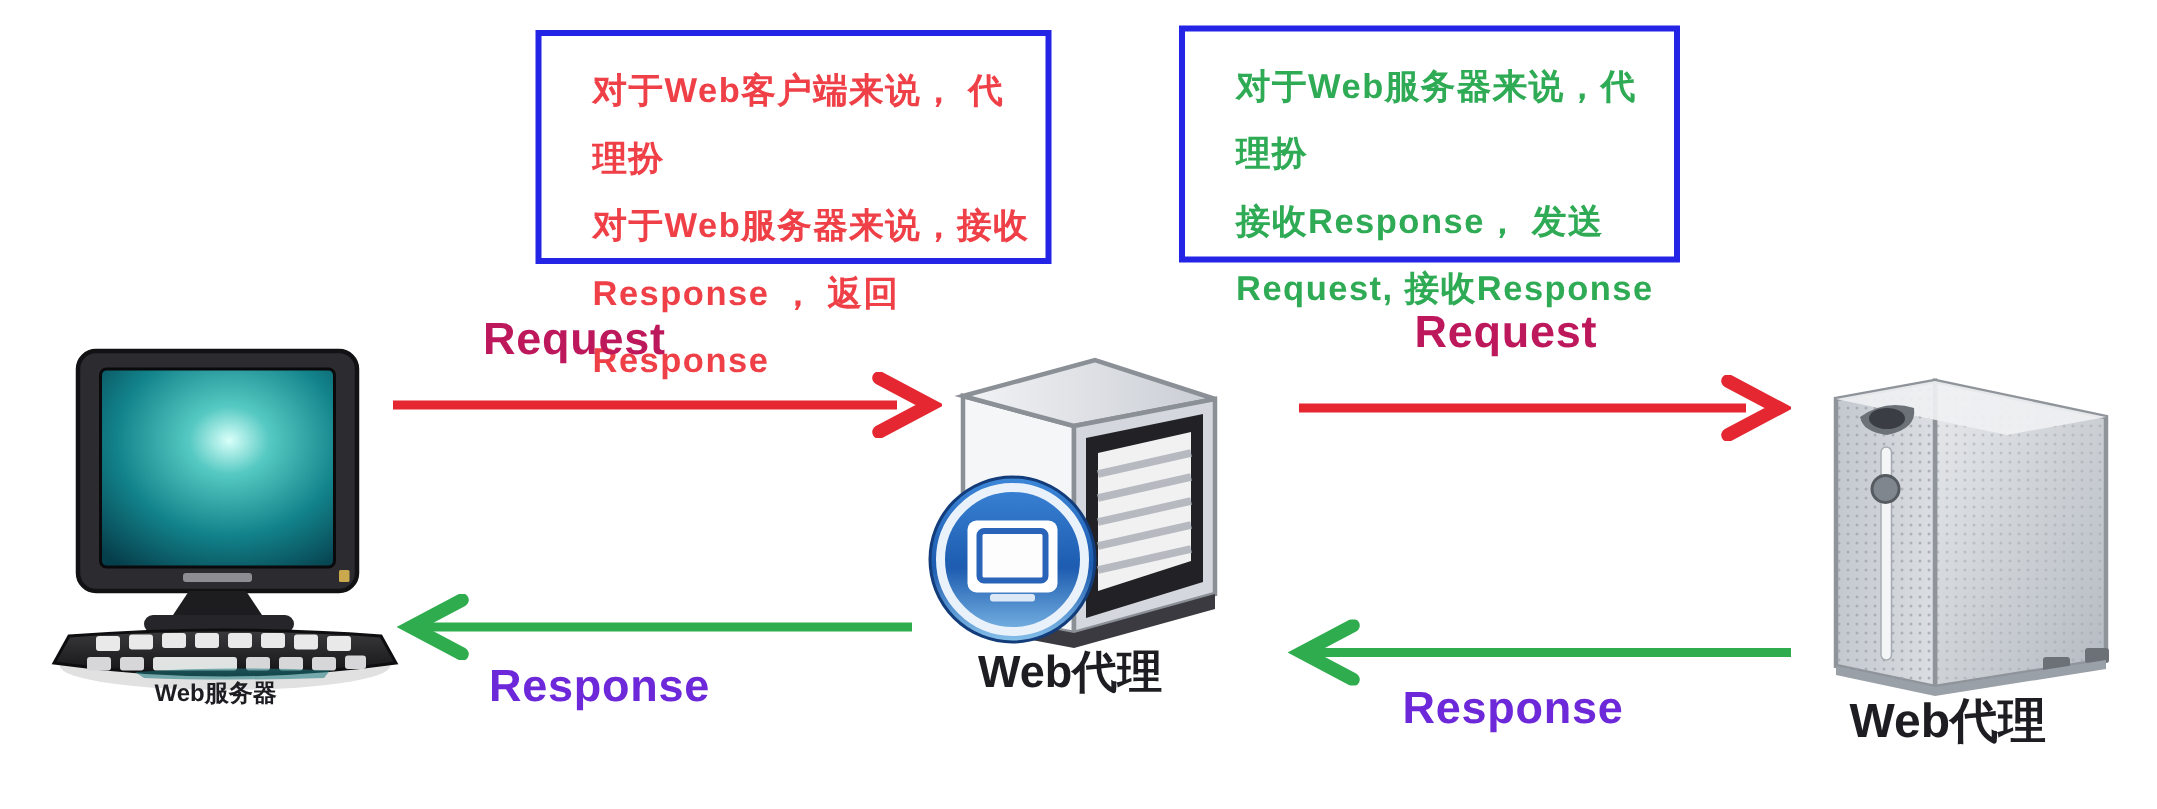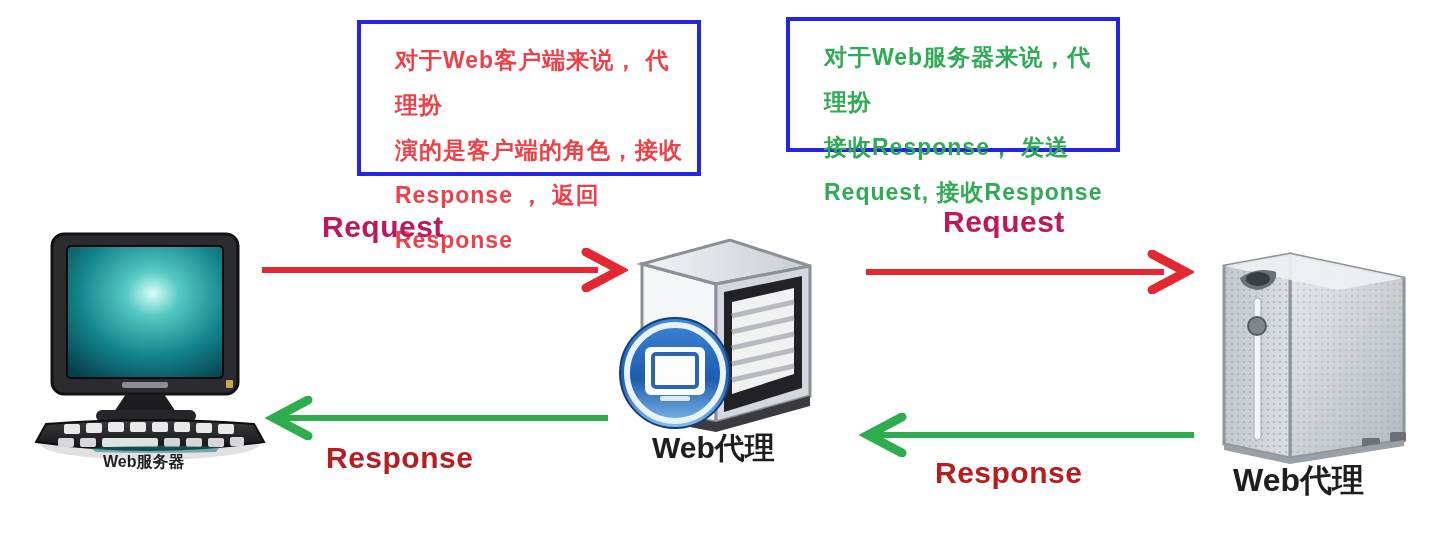--- a/index.html
+++ b/index.html
@@ -17,31 +17,31 @@
     position: absolute;
     border: 4px solid #2424e6;
     background: #ffffff;
     font-weight: bold;
     font-size: 23px;
     line-height: 45px;
     padding: 14px 8px 8px 34px;
     letter-spacing: 1px;
   }
   .note-client { left: 357px; top: 20px;  width: 344px; height: 156px; color: #ef3f47; }
-  .note-server { left: 786px; top: 17px;  width: 334px; height: 135px; color: #2fab55; }
+  .note-server { left: 786px; top: 17px;  width: 334px; height: 158px; color: #2fab55; }
   
   .arrow-label {
     position: absolute;
     font-weight: bold;
     font-size: 30px;
     letter-spacing: 0.5px;
     white-space: nowrap;
   }
   .red-text   { color: #be185d; }
-  .green-text { color: #b91c1c; }
+  .green-text { color: #6d28d9; }
   .lbl-req-left  { left: 322px; top: 210px; }
   .lbl-res-left  { left: 326px; top: 441px; }
   .lbl-req-right { left: 943px; top: 205px; }
   .lbl-res-right { left: 935px; top: 456px; }
   
   .abs { position: absolute; }
   
   .node-label {
     position: absolute;
     font-weight: bold;
@@ -52,21 +52,21 @@
   .lbl-proxy  { left: 652px;  top: 428px; font-size: 30px; }
   .lbl-server { left: 1233px; top: 459px; font-size: 32px; }
 </style>
 </head>
 <body>
 
 <div class="canvas">
 
   <div class="note note-client">
     <div class="note-line">对于Web客户端来说， 代理扮</div>
-    <div class="note-line">演的是客户端的角色，接收</div>
+    <div class="note-line">对于Web服务器来说，接收</div>
     <div class="note-line">Response ， 返回Response</div>
   </div>
 
   <div class="note note-server">
     <div class="note-line">对于Web服务器来说，代理扮</div>
     <div class="note-line">接收Response， 发送</div>
     <div class="note-line">Request, 接收Response</div>
   </div>
 
   <div class="arrow-label red-text lbl-req-left">Request</div>

